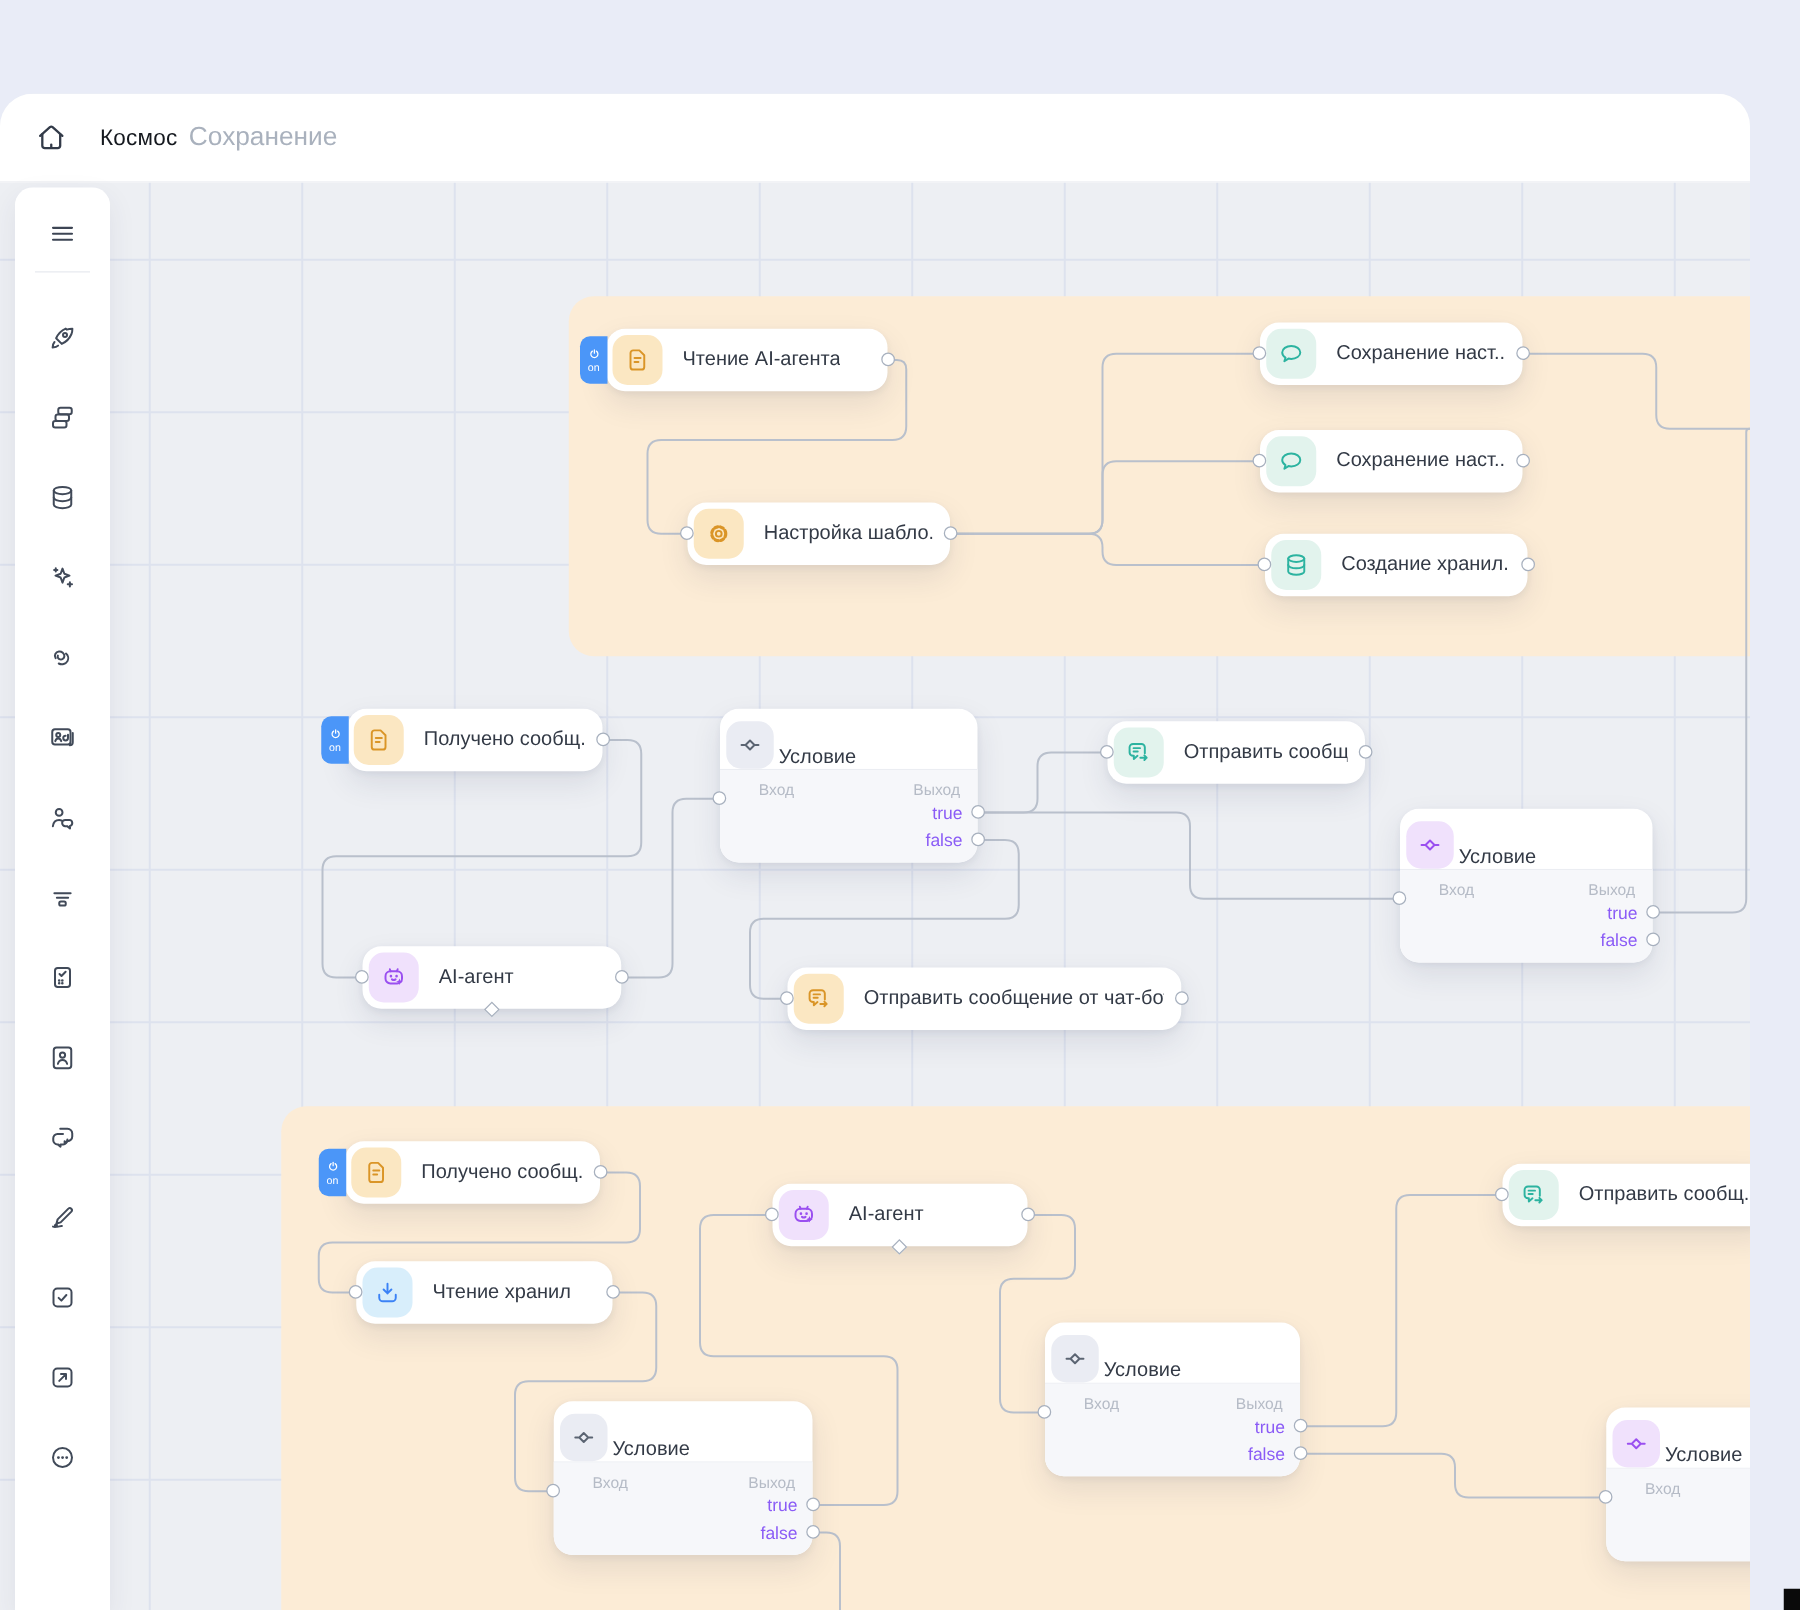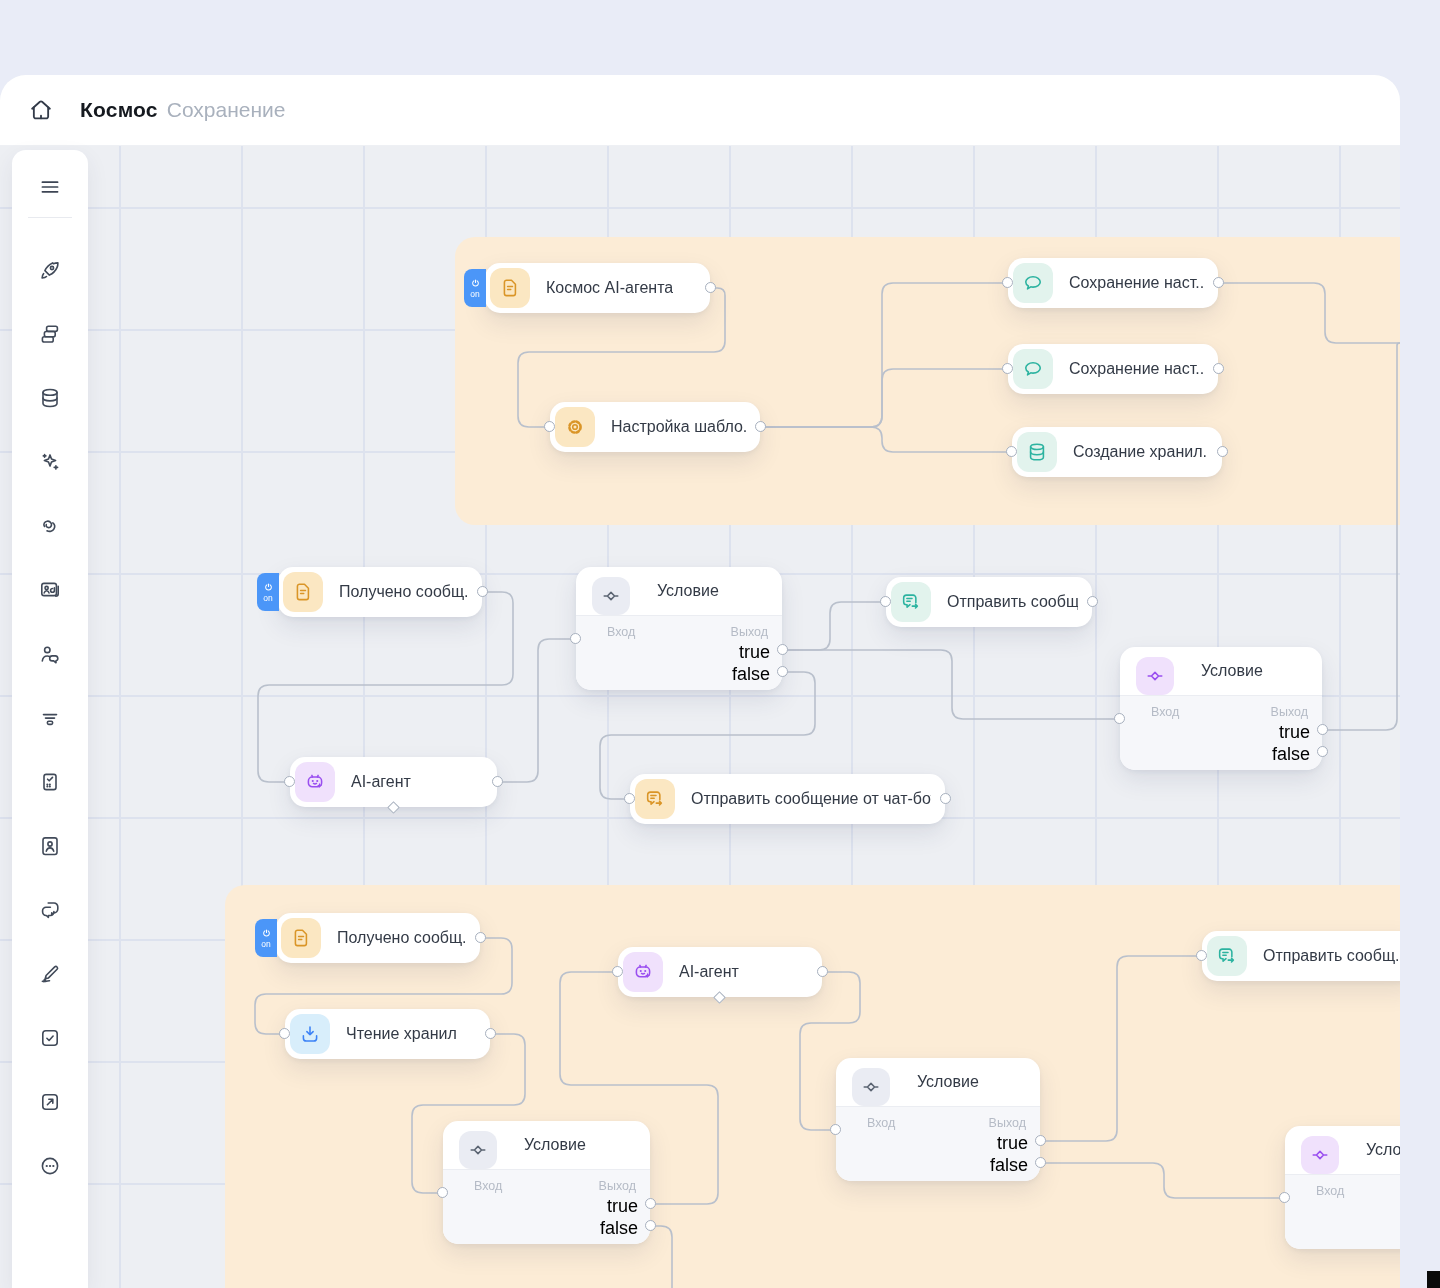--- a/index.html
+++ b/index.html
@@ -12,21 +12,21 @@
   #app{
     position:absolute;left:0;top:75px;width:1400px;height:1213px;
     border-radius:26px 26px 0 0;overflow:hidden;background:#edeff3;
   }
   
   #hdr{
     position:absolute;left:0;top:0;width:100%;height:70px;background:#ffffff;
     border-bottom:1px solid #eef0f4;display:flex;align-items:center;z-index:30;
   }
   #hdr .home{margin-left:26px;width:30px;height:30px;color:#333b49;display:flex;align-items:center;justify-content:center;cursor:pointer;background:none;border:none;padding:0;}
-  #hdr .ttl{margin-left:24px;font-size:21px;font-weight:700;color:#15191f;letter-spacing:.2px;}
+  #hdr .ttl{margin-left:24px;font-size:18px;font-weight:400;color:#15191f;letter-spacing:.2px;}
   #hdr .sub{margin-left:9px;font-size:21px;font-weight:400;color:#a9b1bd;}
   
   #canvas{
     position:absolute;left:0;top:70px;width:1400px;height:1143px;overflow:hidden;
     background-color:#edeff3;
     background-image:
       linear-gradient(#dde2ee 1.5px, transparent 1.5px),
       linear-gradient(90deg, #dde2ee 1.5px, transparent 1.5px);
     background-size:122px 122px;
     background-position:-3px 62px;
@@ -47,26 +47,26 @@
   
   .node{
     position:absolute;z-index:5;background:#fff;border-radius:15px;height:50px;
     display:flex;align-items:center;gap:16px;padding:0 14px 0 5px;box-sizing:border-box;
     box-shadow:0 10px 24px rgba(40,52,84,.10),0 2px 5px rgba(40,52,84,.06);
     cursor:grab;
   }
   .nicon{width:40px;height:40px;border-radius:12px;display:flex;align-items:center;justify-content:center;flex:0 0 auto;}
   .nlabel{font-size:16px;font-weight:500;color:#333a46;white-space:nowrap;overflow:hidden;}
   .node.cond{display:block;height:123px;padding:0;}
-  .chead{display:flex;align-items:center;gap:27px;padding:0 14px 0 16px;height:48px;}
+  .chead{display:flex;align-items:flex-end;gap:4px;padding:0 14px 0 5px;height:48px;}
   .chead .nicon{width:38px;height:38px;margin-top:10px;}
   .cbody{position:absolute;left:0;right:0;top:48px;bottom:0;background:#f6f7fa;border-top:1px solid #ebedf2;border-radius:0 0 15px 15px;}
   .iolab{position:absolute;top:9px;font-size:12.5px;color:#b5bbc6;}
   .iolab.in{left:31px;} .iolab.out{right:14px;}
-  .tf{position:absolute;right:12px;font-size:18px;color:#000000;}
+  .tf{position:absolute;right:12px;font-size:14px;color:#8b5cf6;}
   .port{
     position:absolute;width:11px;height:11px;border-radius:50%;
     background:#fff;border:1.5px solid #a7b0be;box-sizing:border-box;z-index:6;cursor:crosshair;
   }
   .dport{
     position:absolute;width:9px;height:9px;background:#fff;border:1.5px solid #a7b0be;
     box-sizing:border-box;transform:rotate(45deg);z-index:6;cursor:crosshair;
   }
   .toggle{
     position:absolute;left:-21px;top:6px;width:22px;height:38px;border-radius:8px 0 0 8px;
@@ -115,21 +115,21 @@
         <path d="M1040 1018 L1153 1018 Q1164 1018 1164 1029 L1164 1042 Q1164 1053 1175 1053 L1285 1053" fill="none" stroke="#b9c0cc" stroke-width="1.6"></path>
         <path d="M650 1081 L661 1081 Q672 1081 672 1092 L672 1143" fill="none" stroke="#b9c0cc" stroke-width="1.6"></path>
       </svg>
       <div class="node" style="left: 485px; top: 118px; width: 225px;">
         <span class="nicon" style="background:#fbe7c2;color:#da9527">
           <svg width="22" height="22" viewBox="0 0 24 24" fill="none" stroke="currentColor" stroke-width="1.7" stroke-linecap="round" stroke-linejoin="round">
             <path d="M8.2 3.6h5.4l4.3 4.3V18a2.3 2.3 0 0 1-2.3 2.3H8.2A2.3 2.3 0 0 1 5.9 18V5.9a2.3 2.3 0 0 1 2.3-2.3z"></path>
             <path d="M9.4 10.3h5.3M9.4 13.7h3.4"></path>
           </svg>
         </span>
-        <span class="nlabel">Космос AI-агента</span>
+        <span class="nlabel">Чтение AI-агента</span>
         <span class="port" style="right: -6px; top: 19px;"></span>
         <button class="toggle" style="background: rgb(75, 150, 248);">
           <svg width="11" height="11" viewBox="0 0 24 24" fill="none" stroke="currentColor" stroke-width="2.2" stroke-linecap="round" stroke-linejoin="round">
             <path d="M12 4.3v5.6"></path>
             <path d="M8.5 6.3a6.2 6.2 0 1 0 7 0"></path>
           </svg>
           <span>on</span>
         </button>
       </div>
       <div class="node" style="left: 550px; top: 257px; width: 210px;">

